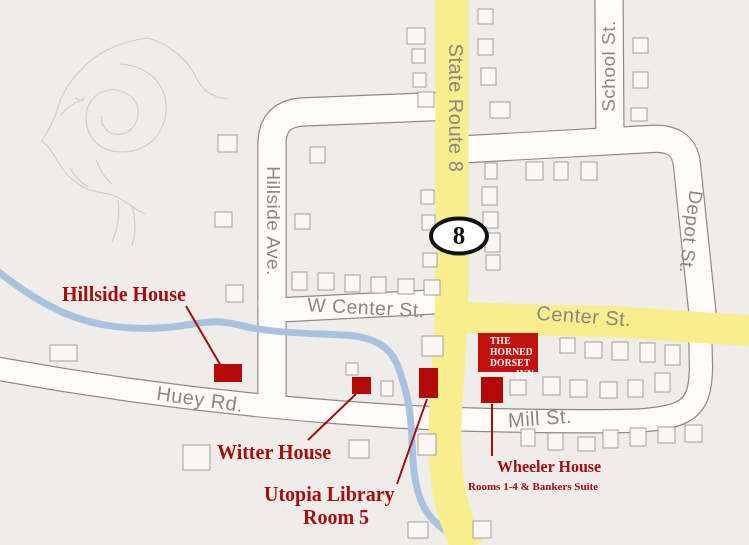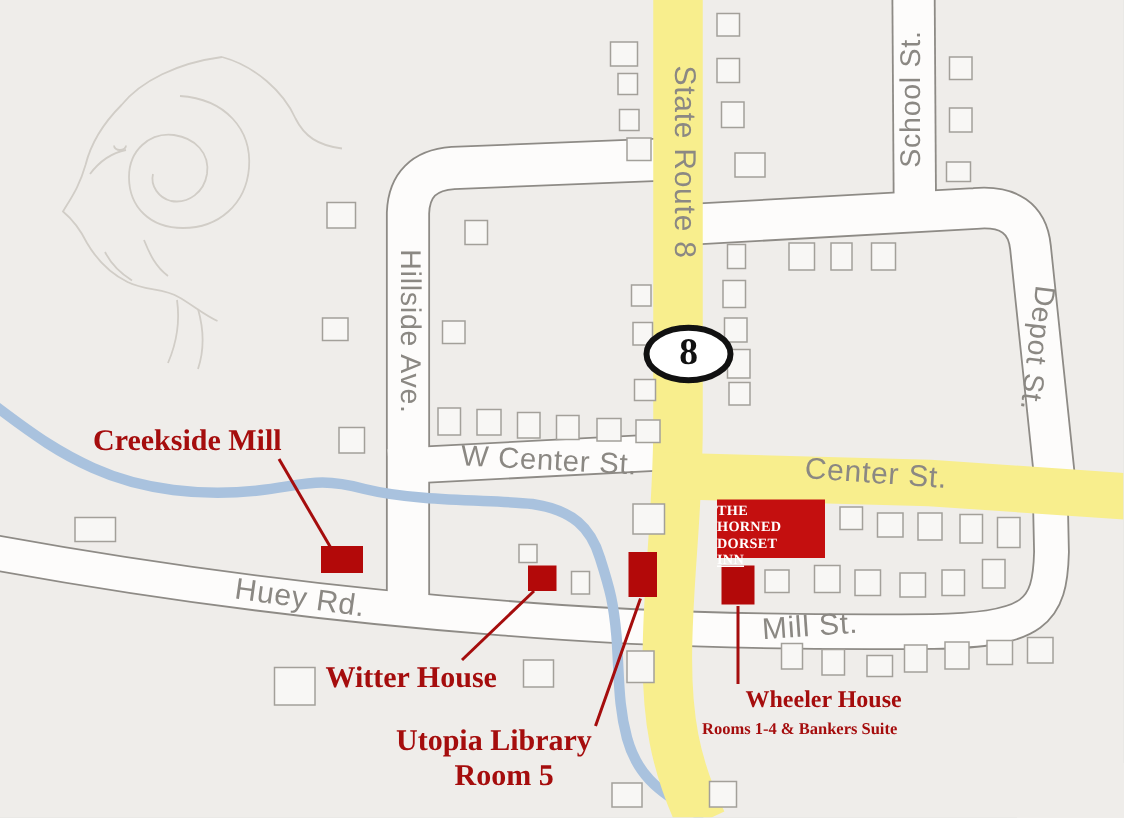--- a/index.html
+++ b/index.html
@@ -6,25 +6,25 @@
   #stage{position:relative;width:749px;height:545px;overflow:hidden;
          background:var(--bg,#EFEDEA);font-family:"Liberation Sans",sans-serif;}
   #stage svg{position:absolute;left:0;top:0;}
   .lbl{position:absolute;white-space:nowrap;line-height:1;}
   .road-lbl{font-family:"Liberation Sans",sans-serif;color:var(--gray,#8B8883);
             letter-spacing:.5px;font-size:19px;}
   .rot{transform-origin:center center;}
   .red-lbl{font-family:"Liberation Serif",serif;font-weight:bold;color:var(--redlbl,#A50D0D);}
   .sz20{font-size:20px;} .sz19{font-size:16px;} .sz16{font-size:20px;} .sz15{font-size:11px;}
   .shield-num{font-family:"Liberation Serif",serif;font-weight:bold;font-size:25px;color:#111;}
-  .inn-box{position:absolute;left:478px;top:333px;width:72px;height:39px;
+  .inn-box{position:absolute;left:478px;top:333px;width:60px;height:39px;
            background:var(--inn,#C40F0F);color:#fff;font-family:"Liberation Serif",serif;
-           font-weight:bold;font-size:9.5px;line-height:11px;padding:3px 4px 0 0;
+           font-weight:bold;font-size:9.5px;line-height:11px;padding:3px 4px 0 12px;
            box-sizing:border-box;letter-spacing:.2px;}
-  .inn-box .r{text-align:left;text-decoration:underline;}
+  .inn-box .r{text-align:right;text-decoration:underline;}
 </style>
 </head>
 <body>
 
 <div id="stage">
 
   <svg id="mapsvg" width="749" height="545" viewBox="0 0 749 545">
 
     <g fill="none" stroke="#CCC8C1" stroke-width="1.2" opacity="0.85">
       <path d="M 148,38 C 118,42 94,54 81,70 C 69,82 61,94 57,110 C 53,124 48,131 42,141 C 48,146 53,152 58,162 C 65,174 73,182 85,188 C 97,194 109,192 119,198 C 128,203 136,210 145,214"></path>
@@ -145,19 +145,19 @@
   <div class="lbl road-lbl rot" style="left:540px;top:418px;transform:translate(-50%,-50%) rotate(-4deg);font-size:20px;">Mill St.</div>
 
   <div class="lbl shield-num rot" style="left:459px;top:236px;transform:translate(-50%,-54%);">8</div>
 
   <div class="inn-box">
     <div>THE</div>
     <div>HORNED DORSET</div>
     <div class="r">INN</div>
   </div>
 
-  <div class="lbl red-lbl sz20" style="left:62px;top:284px;">Creekside Mill</div>
+  <div class="lbl red-lbl sz20" style="left:62px;top:284px;">Hillside House</div>
   <div class="lbl red-lbl sz20" style="left:217px;top:442px;">Witter House</div>
   <div class="lbl red-lbl sz20" style="left:264px;top:484px;">Utopia Library</div>
   <div class="lbl red-lbl sz16" style="left:303px;top:507px;">Room 5</div>
   <div class="lbl red-lbl sz19" style="left:497px;top:459px;">Wheeler House</div>
   <div class="lbl red-lbl sz15" style="left:468px;top:481px;">Rooms 1-4 &amp; Bankers Suite</div>
 </div>
 
 </body></html>

